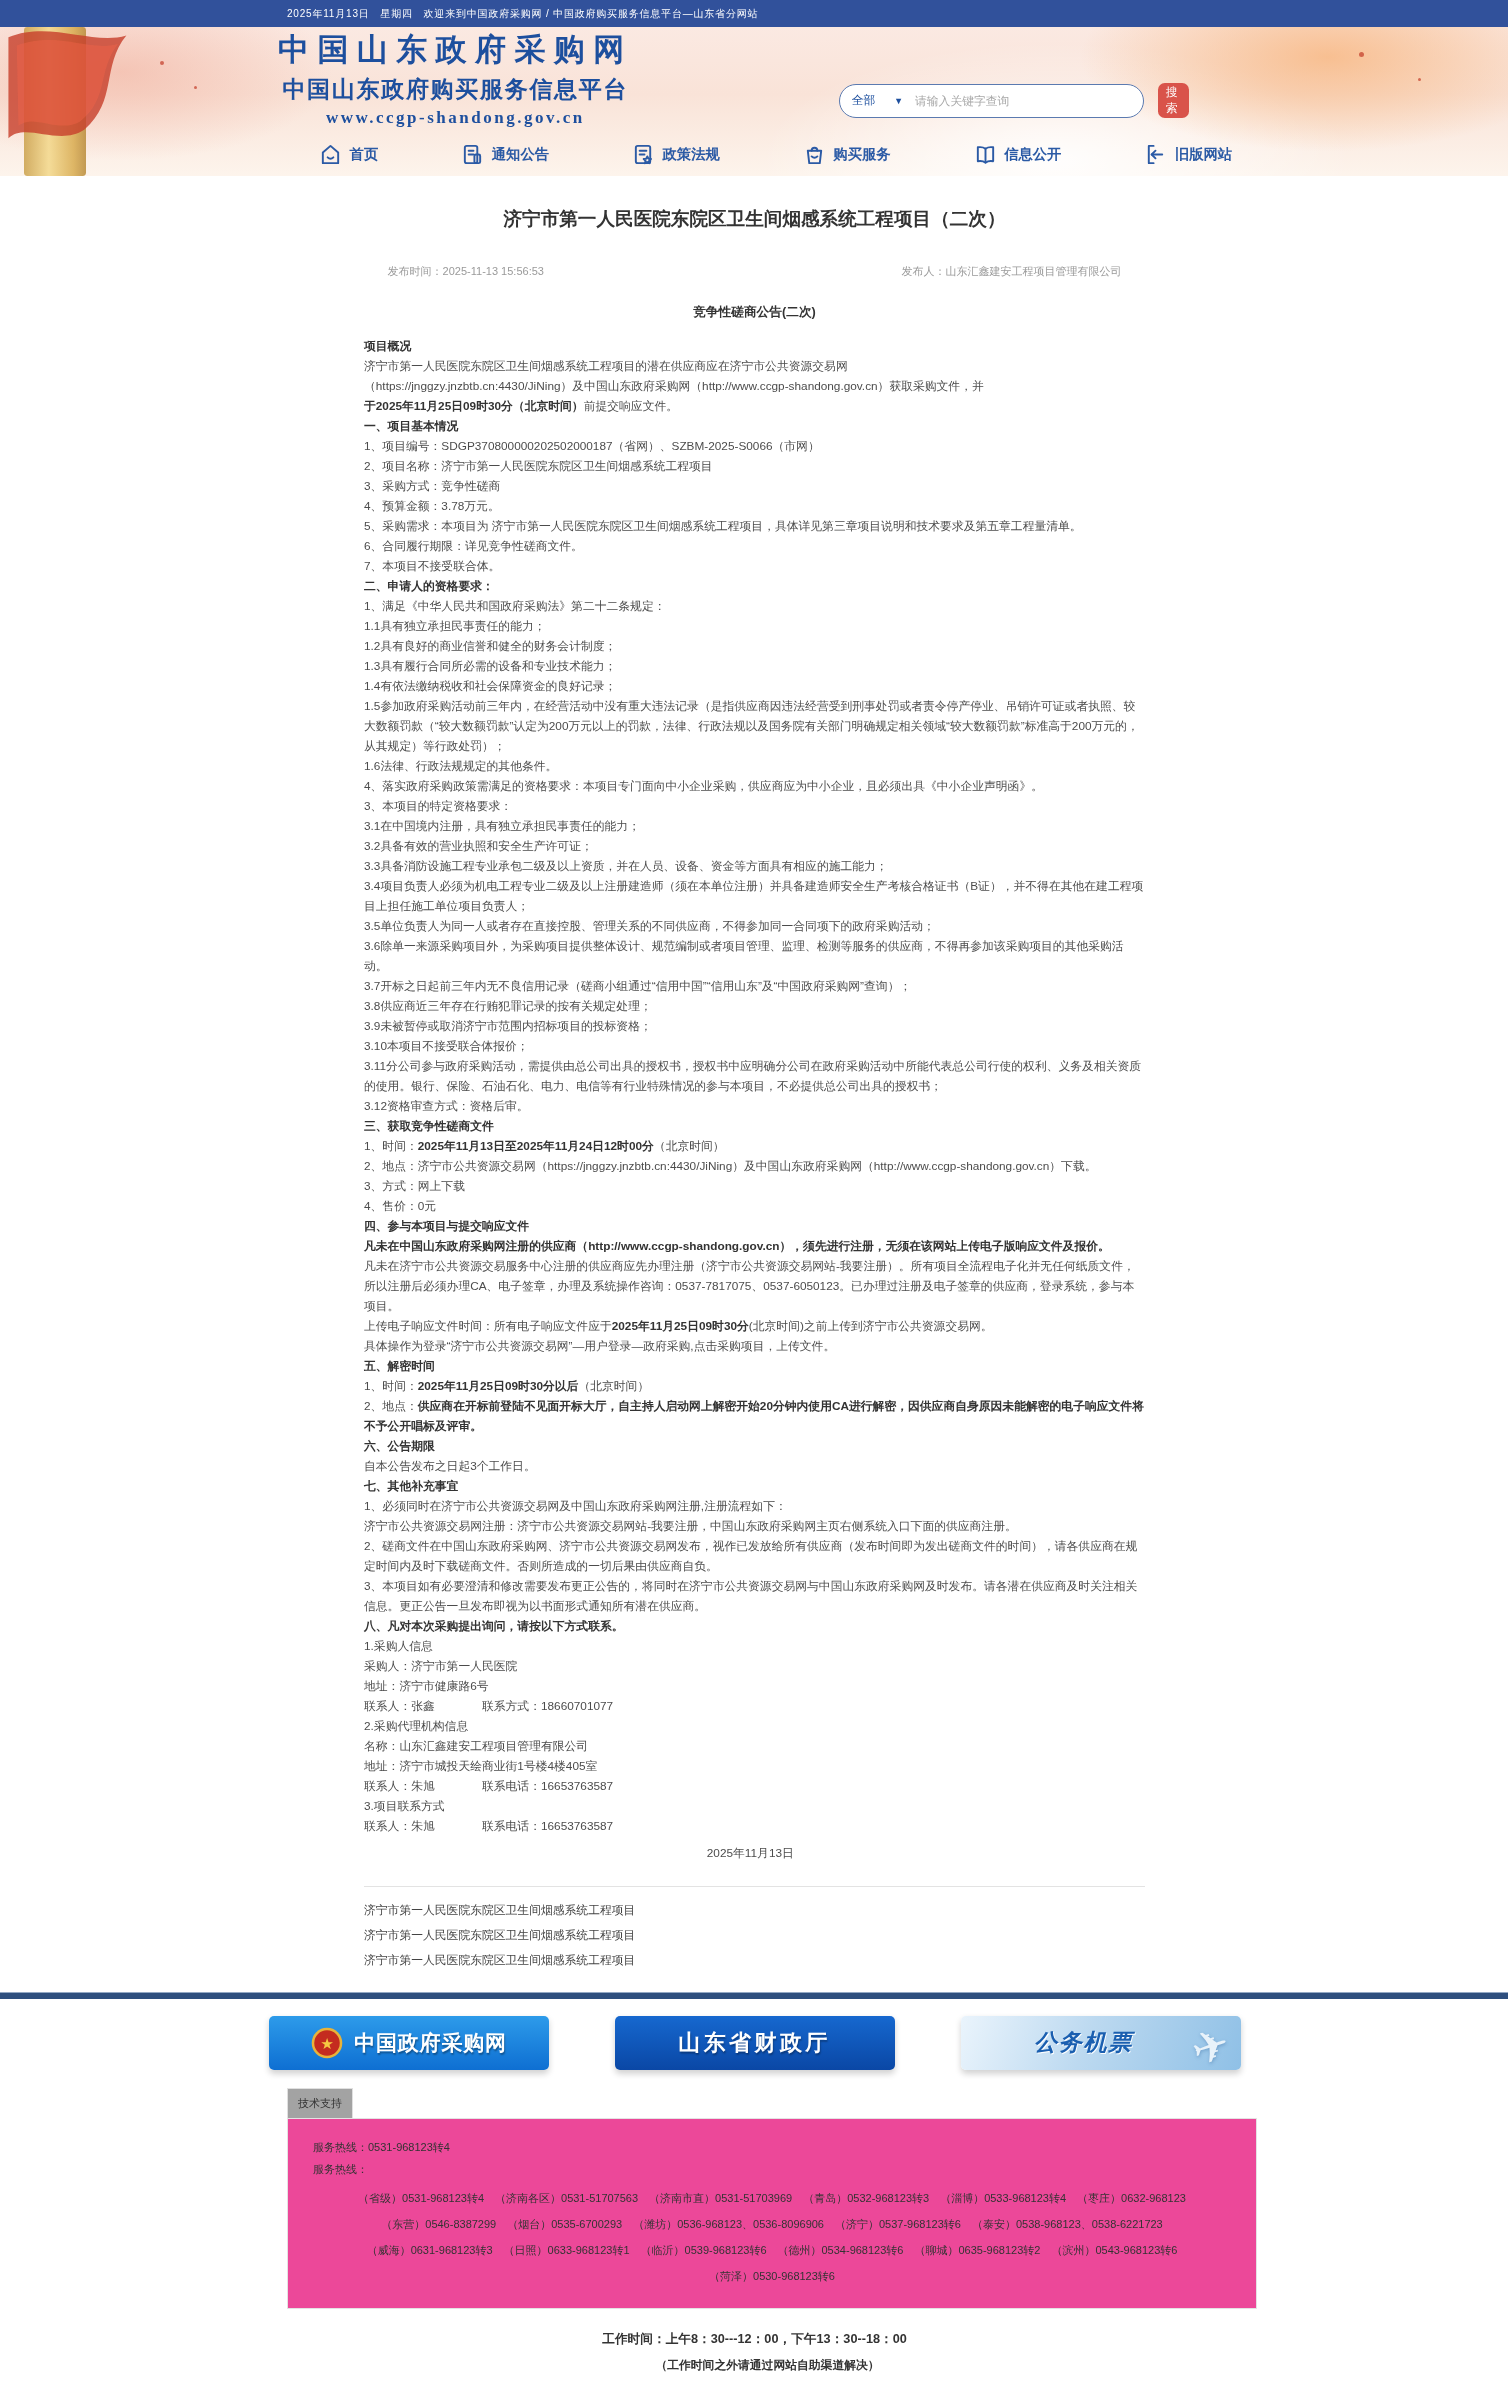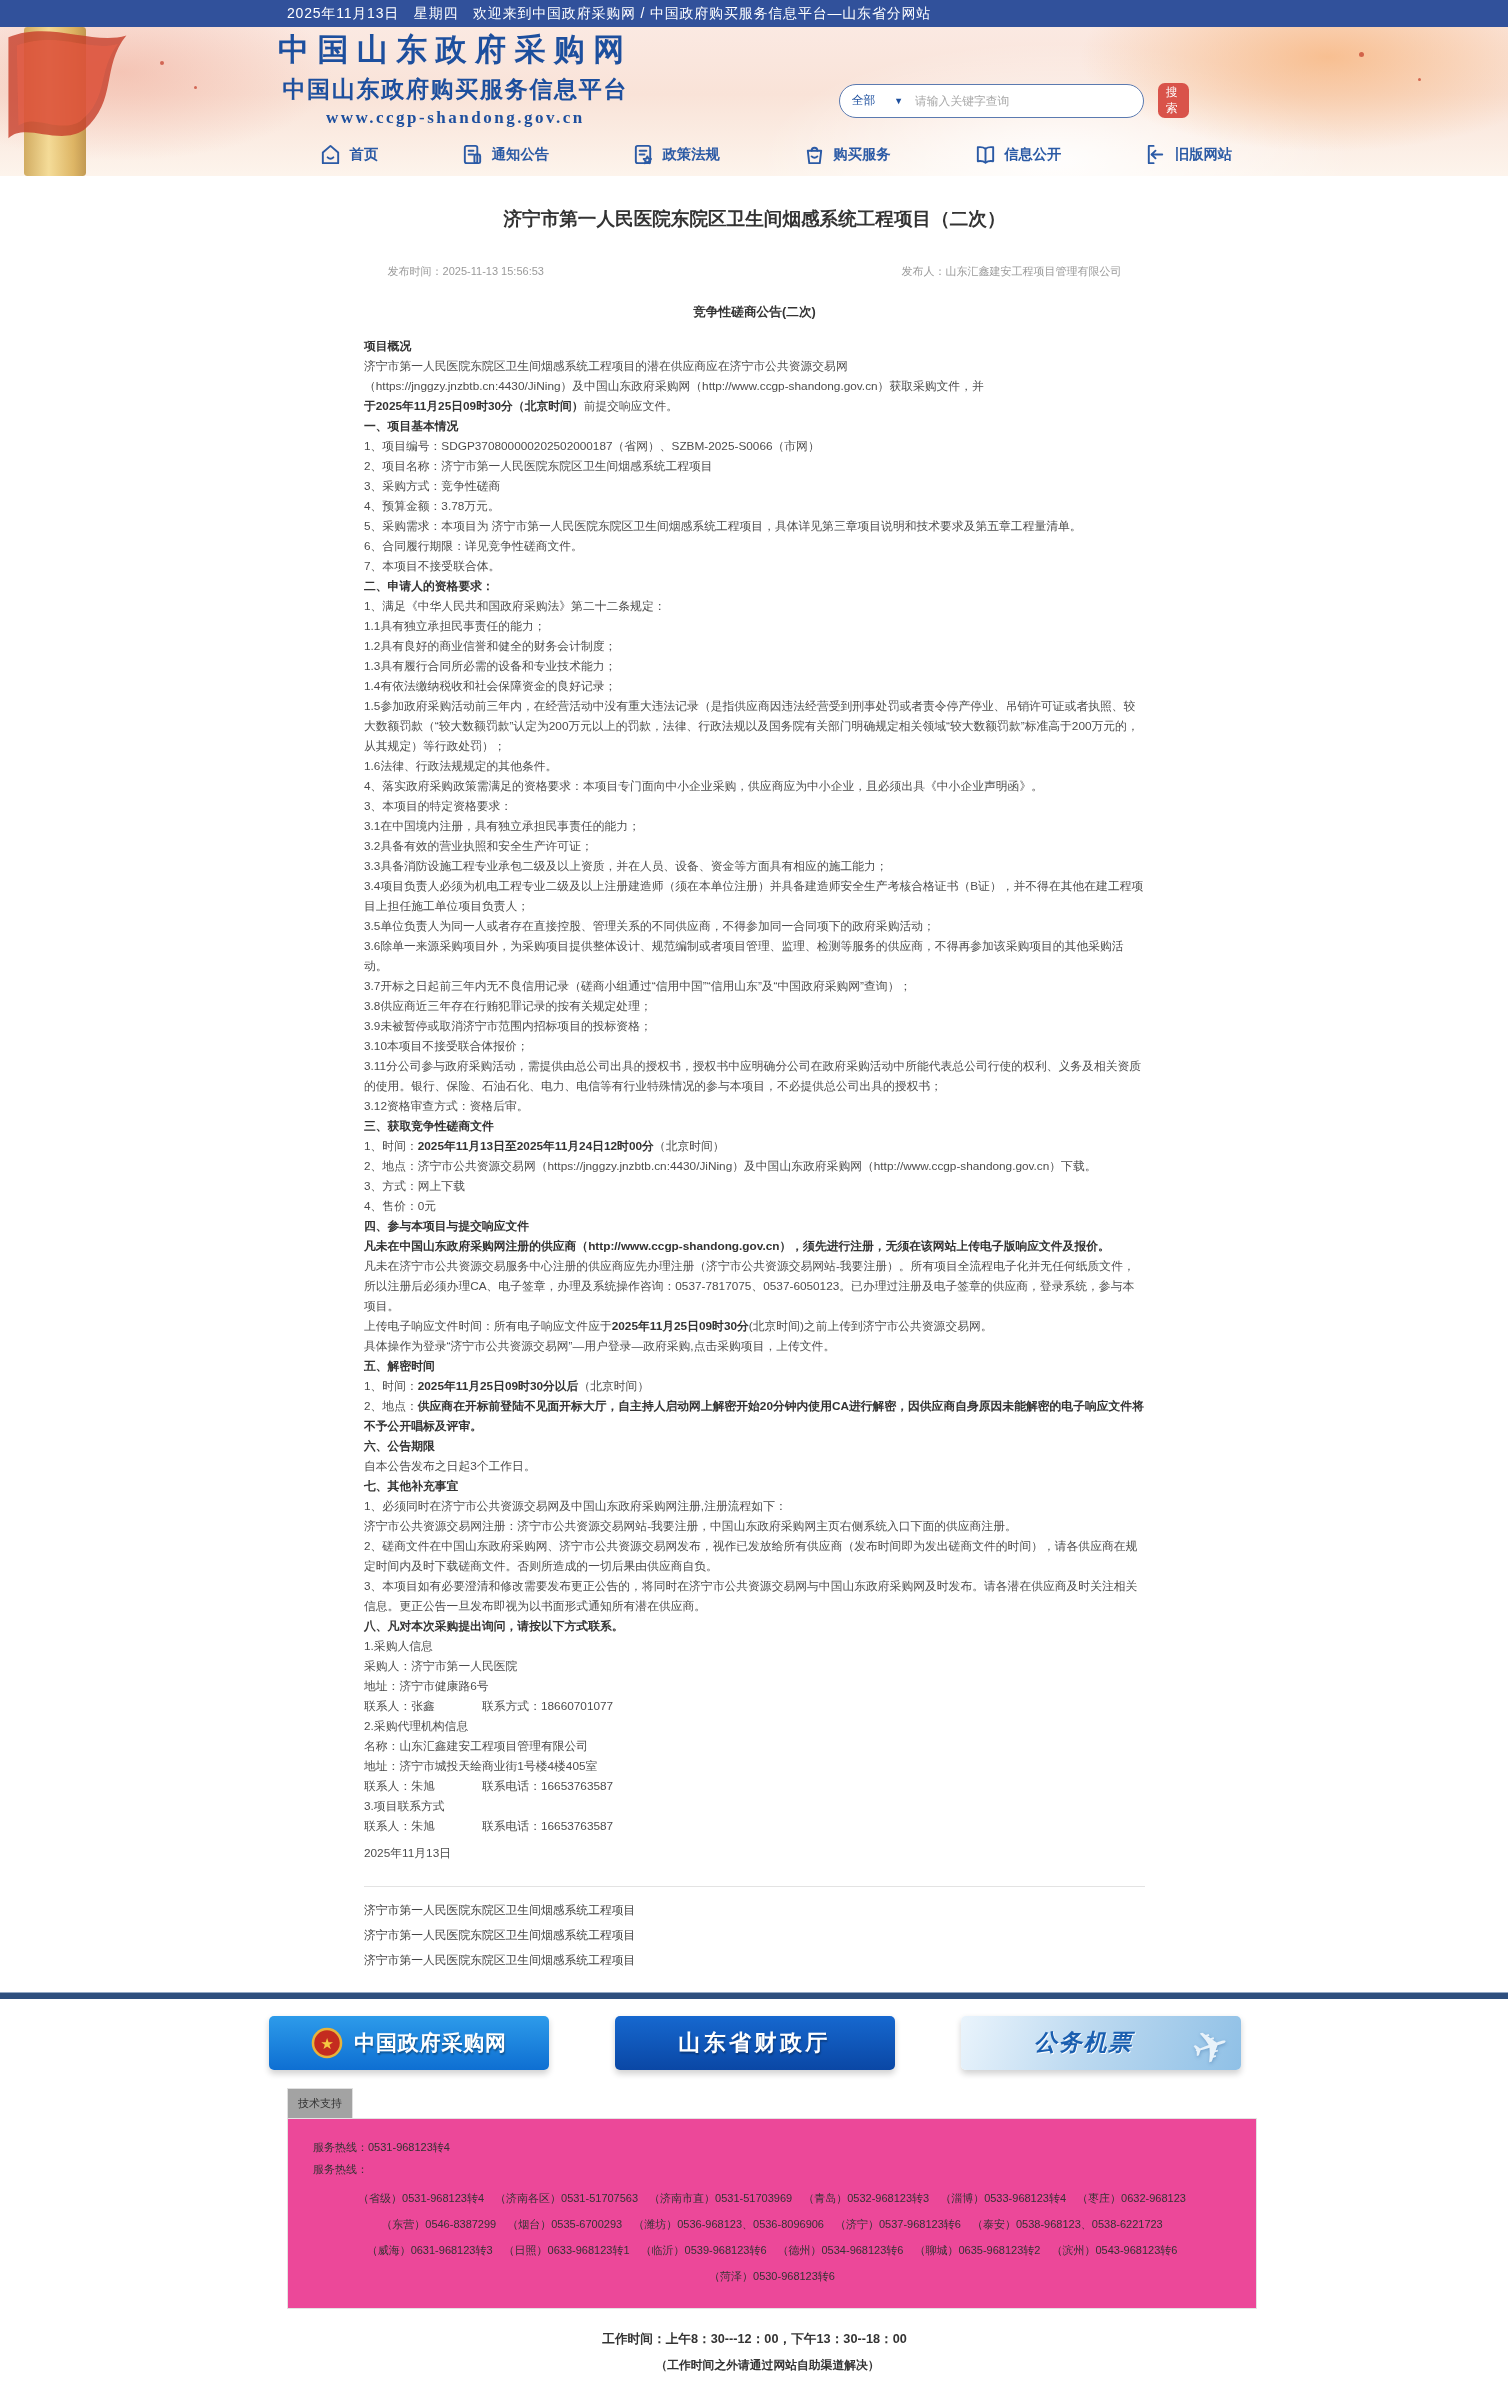--- a/index.html
+++ b/index.html
@@ -5,21 +5,21 @@
   * { box-sizing: border-box; margin: 0; padding: 0; }
   body {
     width: 1509px;
     background: #ffffff;
     font-family: "Liberation Sans", "DejaVu Sans", sans-serif;
     color: #4c4c4c;
   }
   
   .topbar {
     height: 27px; background: #31519b; color: #fff;
-    font-size: 14px; display: flex; align-items: center;
+    font-size: 10px; display: flex; align-items: center;
     padding-left: 287px; letter-spacing: 0.8px;
   }
   
   .header {
     position: relative; height: 149px; overflow: hidden;
     background:
       radial-gradient(354px 135px at 88% 20%, rgba(247,178,120,.75), rgba(247,178,120,0) 70%),
       radial-gradient(422px 169px at 70% 90%, rgba(255,255,255,.9), rgba(255,255,255,0) 70%),
       radial-gradient(304px 127px at 8% 30%, rgba(240,170,150,.55), rgba(240,170,150,0) 70%),
       linear-gradient(180deg, #fbe9e2 0%, #f9e3d8 45%, #fdf4ec 100%);
@@ -67,21 +67,21 @@
   .nav-item svg { display: block; }
   .nav-label { color: #2b5aa5; font-size: 14.3px; font-weight: bold; white-space: nowrap; }
   
   .content { width: 781px; margin: 0 auto; }
   .art-title { text-align: center; font-size: 18.6px; font-weight: bold; color: #333; padding-top: 30px; }
   .meta { display: flex; justify-content: space-between; margin-top: 32px; font-size: 11px; color: #9a9a9a; padding: 0 23.6px 0 23.6px; }
   .subtitle { text-align: center; font-weight: bold; color: #333; font-size: 12.7px; margin-top: 25px; }
   .body-text { margin-top: 15px; font-size: 11.8px; line-height: 20px; color: #4c4c4c; }
   .para { }
   .para .bold { font-weight: bold; color: #333; }
-  .sign-date { text-align: left; font-size: 11.8px; color: #4c4c4c; margin-top: 10px; padding-right: 8.4px; }
+  .sign-date { text-align: center; font-size: 11.8px; color: #4c4c4c; margin-top: 10px; padding-right: 8.4px; }
   .divider { border-top: 0.8px solid #e3e3e3; margin-top: 23.6px; }
   .attachments { padding: 11.8px 0 13.5px 0; }
   .attach-link { font-size: 11.8px; color: #444; line-height: 25px; display: block; text-decoration: none; cursor: pointer; }
   
   .navy-bar { margin-top: 5px; height: 6.8px; background: #2e4f7e; border-top: 1.7px solid #93a8c4; }
   .banners { display: flex; justify-content: center; gap: 66px; margin-top: 17px; }
   .banner { width: 280px; height: 54px; border-radius: 5px; display: flex; align-items: center; justify-content: center; cursor: pointer; box-shadow: 0 3.4px 6.8px rgba(0,0,0,.18); }
   .banner1 { background: linear-gradient(180deg, #2d9bea 0%, #0e6fd2 100%); gap: 10px; }
   .banner1 .b-label { color: #fff; font-size: 21px; font-weight: bold; letter-spacing: 0.8px; text-shadow: 0.8px 1.7px 1.7px rgba(0,0,0,.35); }
   .banner2 { background: linear-gradient(180deg, #1668cf 0%, #0a47a5 100%); }

